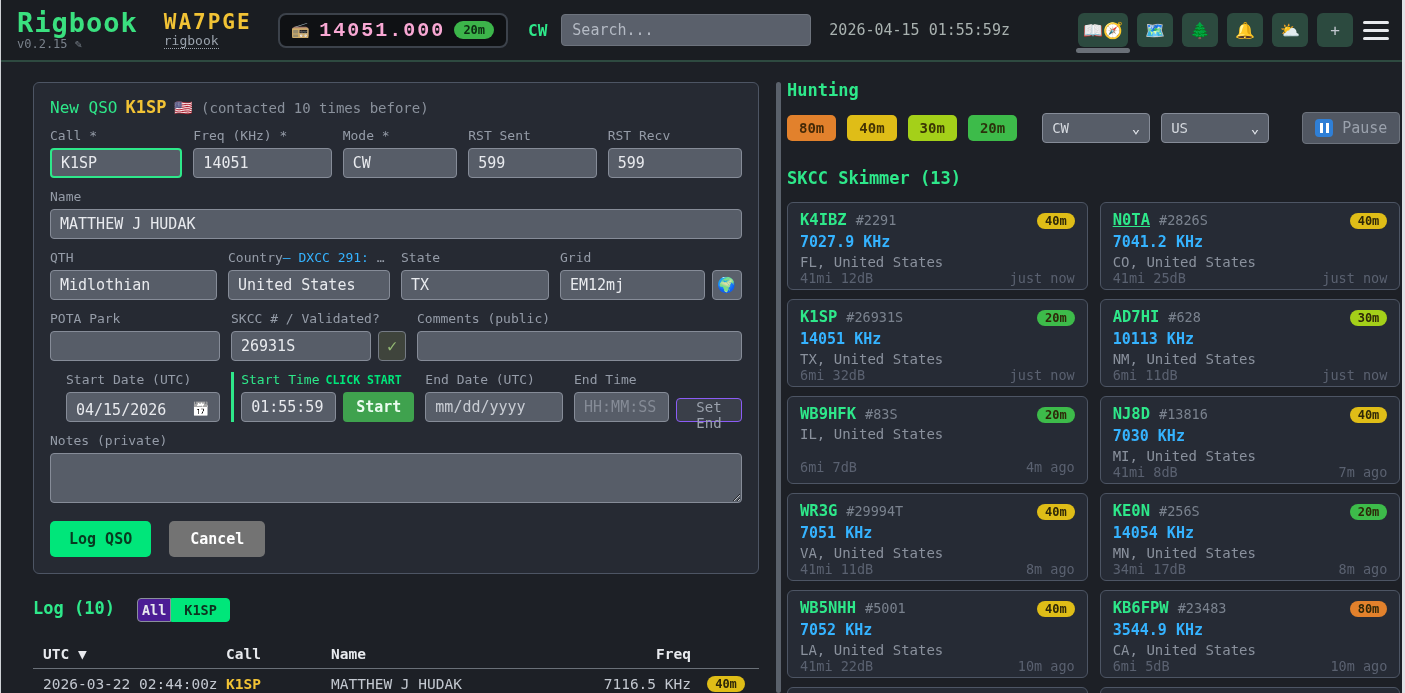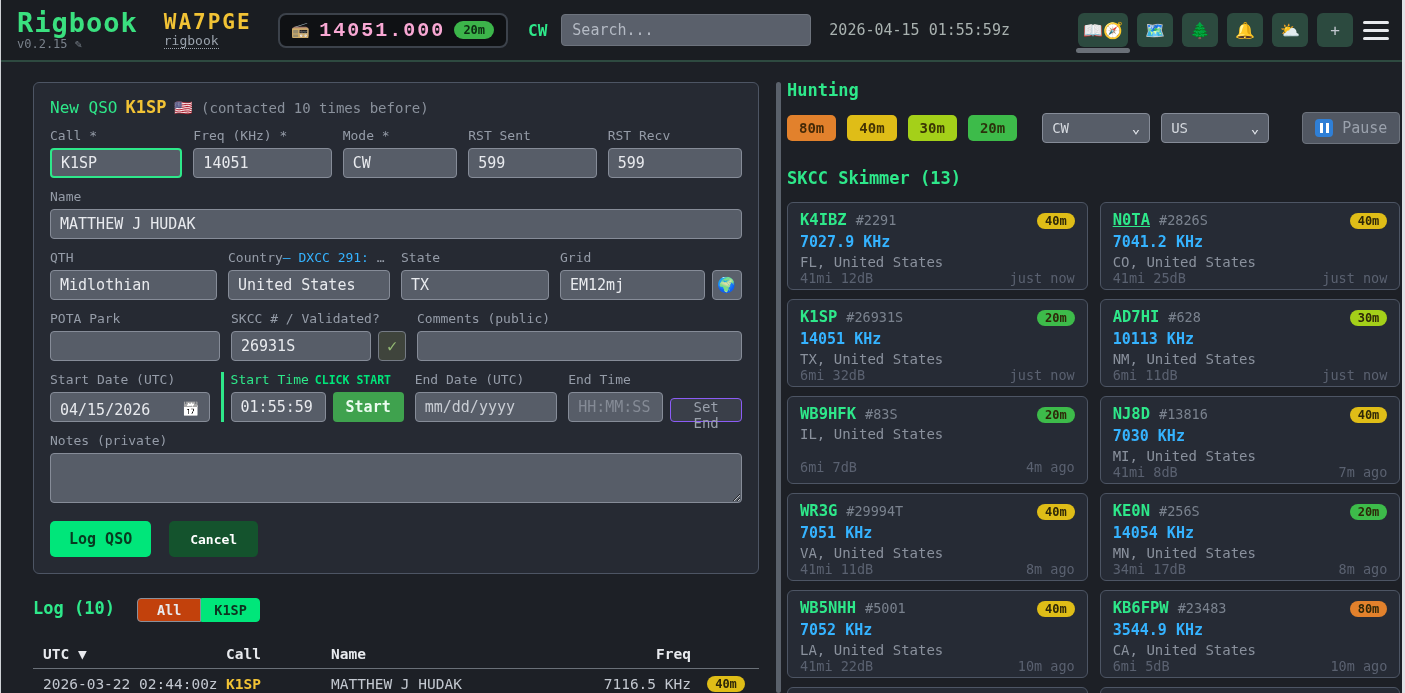--- a/index.html
+++ b/index.html
@@ -57,21 +57,21 @@
     overflow:hidden;text-overflow:ellipsis;}
   .tin{background:#575d68;border:1px solid #868c98;border-radius:4px;height:30px;color:#e8eaee;
     font-size:15px;padding:0 9px;width:100%;
     font-family:"DejaVu Sans Mono","Liberation Mono",monospace;}
   .tin::placeholder{color:#c9cdd4;}
   .tin.dim-ph::placeholder{color:#858b96;}
   .tin.call-active{border:2px solid #2ee88a;}
   .w-call{width:134px;} .w-freq{width:140px;} .w-mode{width:116px;} .w-rst1{width:130px;} .w-rst2{width:136px;}
   .w-qth{width:175px;} .w-country{width:162px;} .w-state{width:155px;} .w-grid{width:145px;}
   .w-pota{width:170px;} .w-skcc{width:140px;}
-  .w-sdate{width:168px;} .w-stime{width:95px;} .w-edate{width:150px;} .w-etime{width:95px;}
+  .w-sdate{width:168px;margin-left:16px;} .w-stime{width:95px;} .w-edate{width:150px;} .w-etime{width:95px;}
   .inline{display:flex;gap:7px;align-items:flex-end;}
   .country-label{display:flex;gap:0;}
   .dxcc-link{color:#35b3ff;overflow:hidden;text-overflow:ellipsis;}
   .globe-btn{width:30px;height:30px;background:#5a606b;border:1px solid #868c98;border-radius:4px;
     display:flex;align-items:center;justify-content:center;font-size:15px;cursor:pointer;}
   .checkbox{width:28px;height:30px;background:#3f443c;border:1px solid #757b85;border-radius:4px;
     display:flex;align-items:center;justify-content:center;color:#93b873;font-size:17px;cursor:pointer;}
   .comments-group{flex:1;}
   .date-input{display:flex;align-items:center;justify-content:space-between;gap:6px;}
   .cal-icon{font-size:14px;filter:grayscale(100%) brightness(1.6);}
@@ -80,28 +80,28 @@
   .time-hint{color:#00e67a;font-weight:bold;font-size:11.5px;margin-left:6px;}
   .start-btn{height:30px;background:#3fa24e;color:#eafcef;font-weight:bold;font-size:15px;border:none;
     border-radius:4px;padding:0 13px;cursor:pointer;font-family:inherit;}
   .setend-btn{height:24px;background:#3a3f49;color:#9aa1ac;border:1px solid #8b5cf6;border-radius:4px;
     font-size:14px;padding:0 10px;cursor:pointer;font-family:inherit;}
   .notes-ta{width:100%;height:50px;background:#575d68;border:1px solid #868c98;border-radius:4px;
     resize:both;color:#e8eaee;font-family:inherit;}
   .btn-row{margin-top:14px;display:flex;gap:18px;}
   .logqso-btn{background:#00e67a;color:#083a20;font-weight:bold;font-size:15px;border:none;
     border-radius:5px;padding:9px 19px;cursor:pointer;font-family:inherit;}
-  .cancel-btn{background:#14532d;color:#fff;font-weight:bold;font-size:13px;border:none;
+  .cancel-btn{background:#737373;color:#fff;font-weight:bold;font-size:15px;border:none;
     border-radius:5px;padding:9px 21px;cursor:pointer;font-family:inherit;}
   
   .log-section{margin-top:24px;}
   .log-title-row{display:flex;align-items:flex-start;gap:22px;}
   .log-title{color:#2ee88a;font-weight:bold;font-size:17px;}
   .toggle{display:flex;}
-  .toggle .t-all{background:#c2410c;border:1px solid #8a909b;color:#e8eaee;padding:3px 19px;
+  .toggle .t-all{background:#4c1d95;border:1px solid #8a909b;color:#e8eaee;padding:3px 4px;
     border-radius:4px 0 0 4px;font-size:13.5px;font-weight:bold;cursor:pointer;}
   .toggle .t-call{background:#00e67a;border:1px solid #00e67a;color:#0d3320;padding:3px 12px;
     border-radius:0 4px 4px 0;font-size:13.5px;font-weight:bold;cursor:pointer;}
   .log-table{margin-top:18px;overflow:hidden;width:726px;}
   .lrow{display:flex;align-items:center;padding:6px 0 6px 10px;border-bottom:1px solid #31363e;
     font-size:14.5px;width:800px;}
   .lrow.lhead{color:#e8eaee;font-weight:bold;border-bottom:1px solid #6a7078;}
   .c-utc{width:183px;} .c-call{width:105px;color:#f2c335;font-weight:bold;}
   .lhead .c-call{color:#e8eaee;}
   .c-name{width:215px;} .c-freq{width:145px;text-align:right;}

